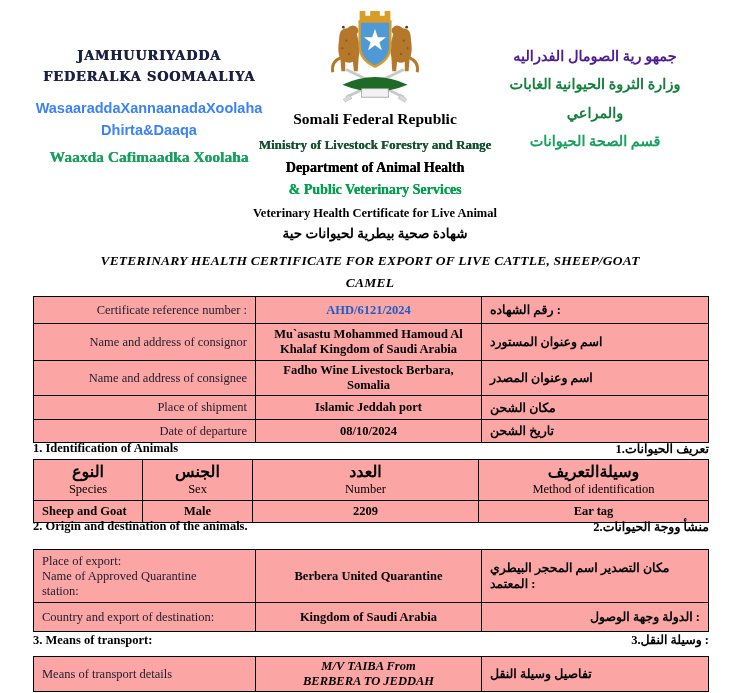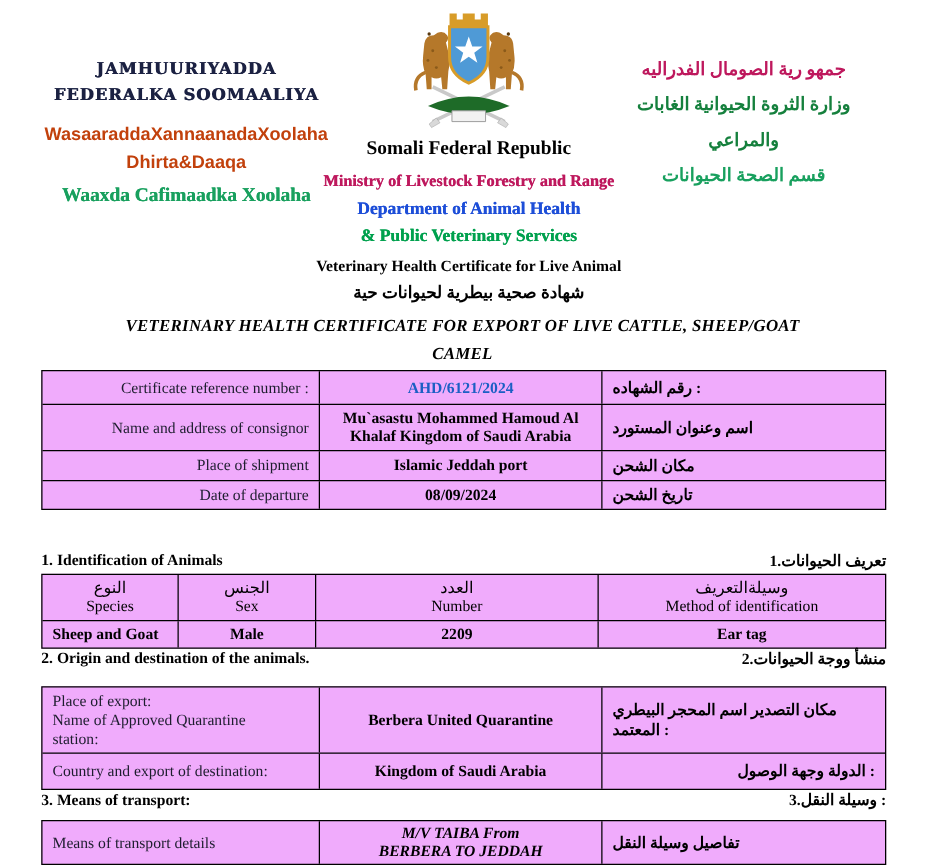--- a/index.html
+++ b/index.html
@@ -7,59 +7,59 @@
   #page {
     position:relative; width:740px; height:693px; background:#ffffff;
     font-family:"Liberation Serif", serif; color:#000; overflow:hidden;
     margin:0 auto;
   }
   
   .hdr-left { position:absolute; left:28px; top:46px; width:242px; text-align:center; }
   .hl1 { font-family:"DejaVu Serif", serif; font-weight:800; font-size:13px; line-height:1.6;
          color:#1b2142; letter-spacing:0.8px; text-shadow:0.5px 0 0 currentColor; margin-bottom:9px; }
   .hl2 { font-family:"Liberation Sans", sans-serif; font-weight:bold; font-size:14.5px;
-         line-height:1.55; color:#c2410c; }
+         line-height:1.55; color:#3b82f6; }
   .hl4 { font-weight:bold; font-size:15.5px; color:#18a05e; margin-top:6px;
          text-shadow:0.3px 0 0 currentColor; }
   .hdr-center { position:absolute; left:233px; top:8px; width:284px; text-align:center; }
   .emblem-wrap { height:98px; }
   .hc-country  { font-weight:bold; font-size:15.5px; margin-top:4px; }
-  .hc-ministry { font-weight:bold; font-size:13px;  color:#be185d; margin-top:9px; text-shadow:0.3px 0 0 currentColor; }
-  .hc-dept     { font-weight:bold; font-size:14px;  color:#1d4ed8; margin-top:7px; text-shadow:0.3px 0 0 currentColor; }
+  .hc-ministry { font-weight:bold; font-size:13px;  color:#14532d; margin-top:9px; text-shadow:0.3px 0 0 currentColor; }
+  .hc-dept     { font-weight:bold; font-size:14px;  color:#000000; margin-top:7px; text-shadow:0.3px 0 0 currentColor; }
   .hc-serv     { font-weight:bold; font-size:14px;  color:#00a14e; margin-top:6px; text-shadow:0.3px 0 0 currentColor; }
   .hc-certen   { font-weight:bold; font-size:12.5px; margin-top:8px; }
   .hc-certar   { font-weight:bold; font-size:13.5px; margin-top:4px; }
   .hdr-right { position:absolute; right:26px; top:42px; width:238px; text-align:center; }
   .hr-line { font-weight:bold; font-size:14.5px; line-height:1.95; }
-  .hr-black { color:#be185d; } .hr-blue { color:#15803d; } .hr-green { color:#18a05e; }
+  .hr-black { color:#4c1d95; } .hr-blue { color:#15803d; } .hr-green { color:#18a05e; }
   
   .doc-title { position:absolute; top:250px; left:50px; width:640px; text-align:center;
     font-weight:bold; font-style:italic; font-size:13.5px; line-height:1.65;
     white-space:pre-line; letter-spacing:0.2px; }
   
-  .tbl { position:absolute; left:33px; width:676px; border:1.5px solid #000; background:#f0abfc; }
+  .tbl { position:absolute; left:33px; width:676px; border:1.5px solid #000; background:#fca5a5; }
   .trow { display:grid; border-bottom:1px solid #000; }
   .trow:last-child { border-bottom:none; }
   .c3 { grid-template-columns:222px 226px 1fr; }
   .c4 { grid-template-columns:109px 110px 226px 1fr; }
   .cell { border-right:1px solid #000; padding:2px 8px; display:flex; flex-direction:column;
           justify-content:center; font-size:12.5px; white-space:pre-line; }
   .cell:last-child { border-right:none; }
   .lab       { color:#1d1d2e; align-items:flex-end;   text-align:right; }
   .lab-left  { color:#1d1d2e; align-items:flex-start; text-align:left; }
   .val       { font-weight:bold; align-items:center; text-align:center; }
   .val-blue  { color:#1b5fc4; }
   .val-ital  { font-style:italic; }
   .val-left  { align-items:flex-start; text-align:left;font-family:Liberation Serif, serif; }
   .ar        { font-weight:bold; align-items:flex-start; text-align:left; }
   .ar-right  { align-items:flex-end; text-align:right; }
   .h26{min-height:26px} .h36{min-height:36px} .h34{min-height:34px} .h23{min-height:23px}
   .h22{min-height:22px} .h33{min-height:33px} .h21{min-height:21px} .h52{min-height:52px}
   .h28{min-height:28px}
-  .hdr2line .arline { font-weight:normal; font-size:13px; line-height:1.25; }
+  .hdr2line .arline { font-weight:bold; font-size:16px; line-height:1.25; }
   .hdr2line .enline { font-weight:normal; font-size:12.5px; line-height:1.25; }
   
   .sec { position:absolute; left:33px; width:676px; display:flex; justify-content:space-between;
          align-items:center; font-weight:bold; font-size:12.5px; }
   .t1{top:296px} .sec1{top:439px;height:19px} .t2{top:459px} .sec2{top:516px;height:21px}
   .t3{top:549px} .sec3{top:630px;height:20px} .t4{top:656px}
 </style>
 </head>
 <body>
 
@@ -132,27 +132,33 @@
       <div class="cell val val-blue">AHD/6121/2024</div>
       <div class="cell ar">رقم الشهاده :</div>
     </div>
     <div class="trow c3">
       <div class="cell lab h36">Name and address of consignor</div>
       <div class="cell val">Mu`asastu Mohammed Hamoud Al
 Khalaf Kingdom of Saudi Arabia</div>
       <div class="cell ar">اسم وعنوان المستورد</div>
     </div>
     <div class="trow c3">
+      <div class="cell lab h34">Name and address of consignee</div>
+      <div class="cell val">Fadho Wine Livestock Berbara,
+Somalia</div>
+      <div class="cell ar">اسم وعنوان المصدر</div>
+    </div>
+    <div class="trow c3">
       <div class="cell lab h23">Place of shipment</div>
       <div class="cell val">Islamic Jeddah port</div>
       <div class="cell ar">مكان الشحن</div>
     </div>
     <div class="trow c3">
       <div class="cell lab h22">Date of departure</div>
-      <div class="cell val">08/09/2024</div>
+      <div class="cell val">08/10/2024</div>
       <div class="cell ar">تاريخ الشحن</div>
     </div>
   </div>
 
   <div class="sec sec1">
     <span>1. Identification of Animals</span>
     <span>1.تعريف الحيوانات</span>
   </div>
 
   <div class="tbl t2">

